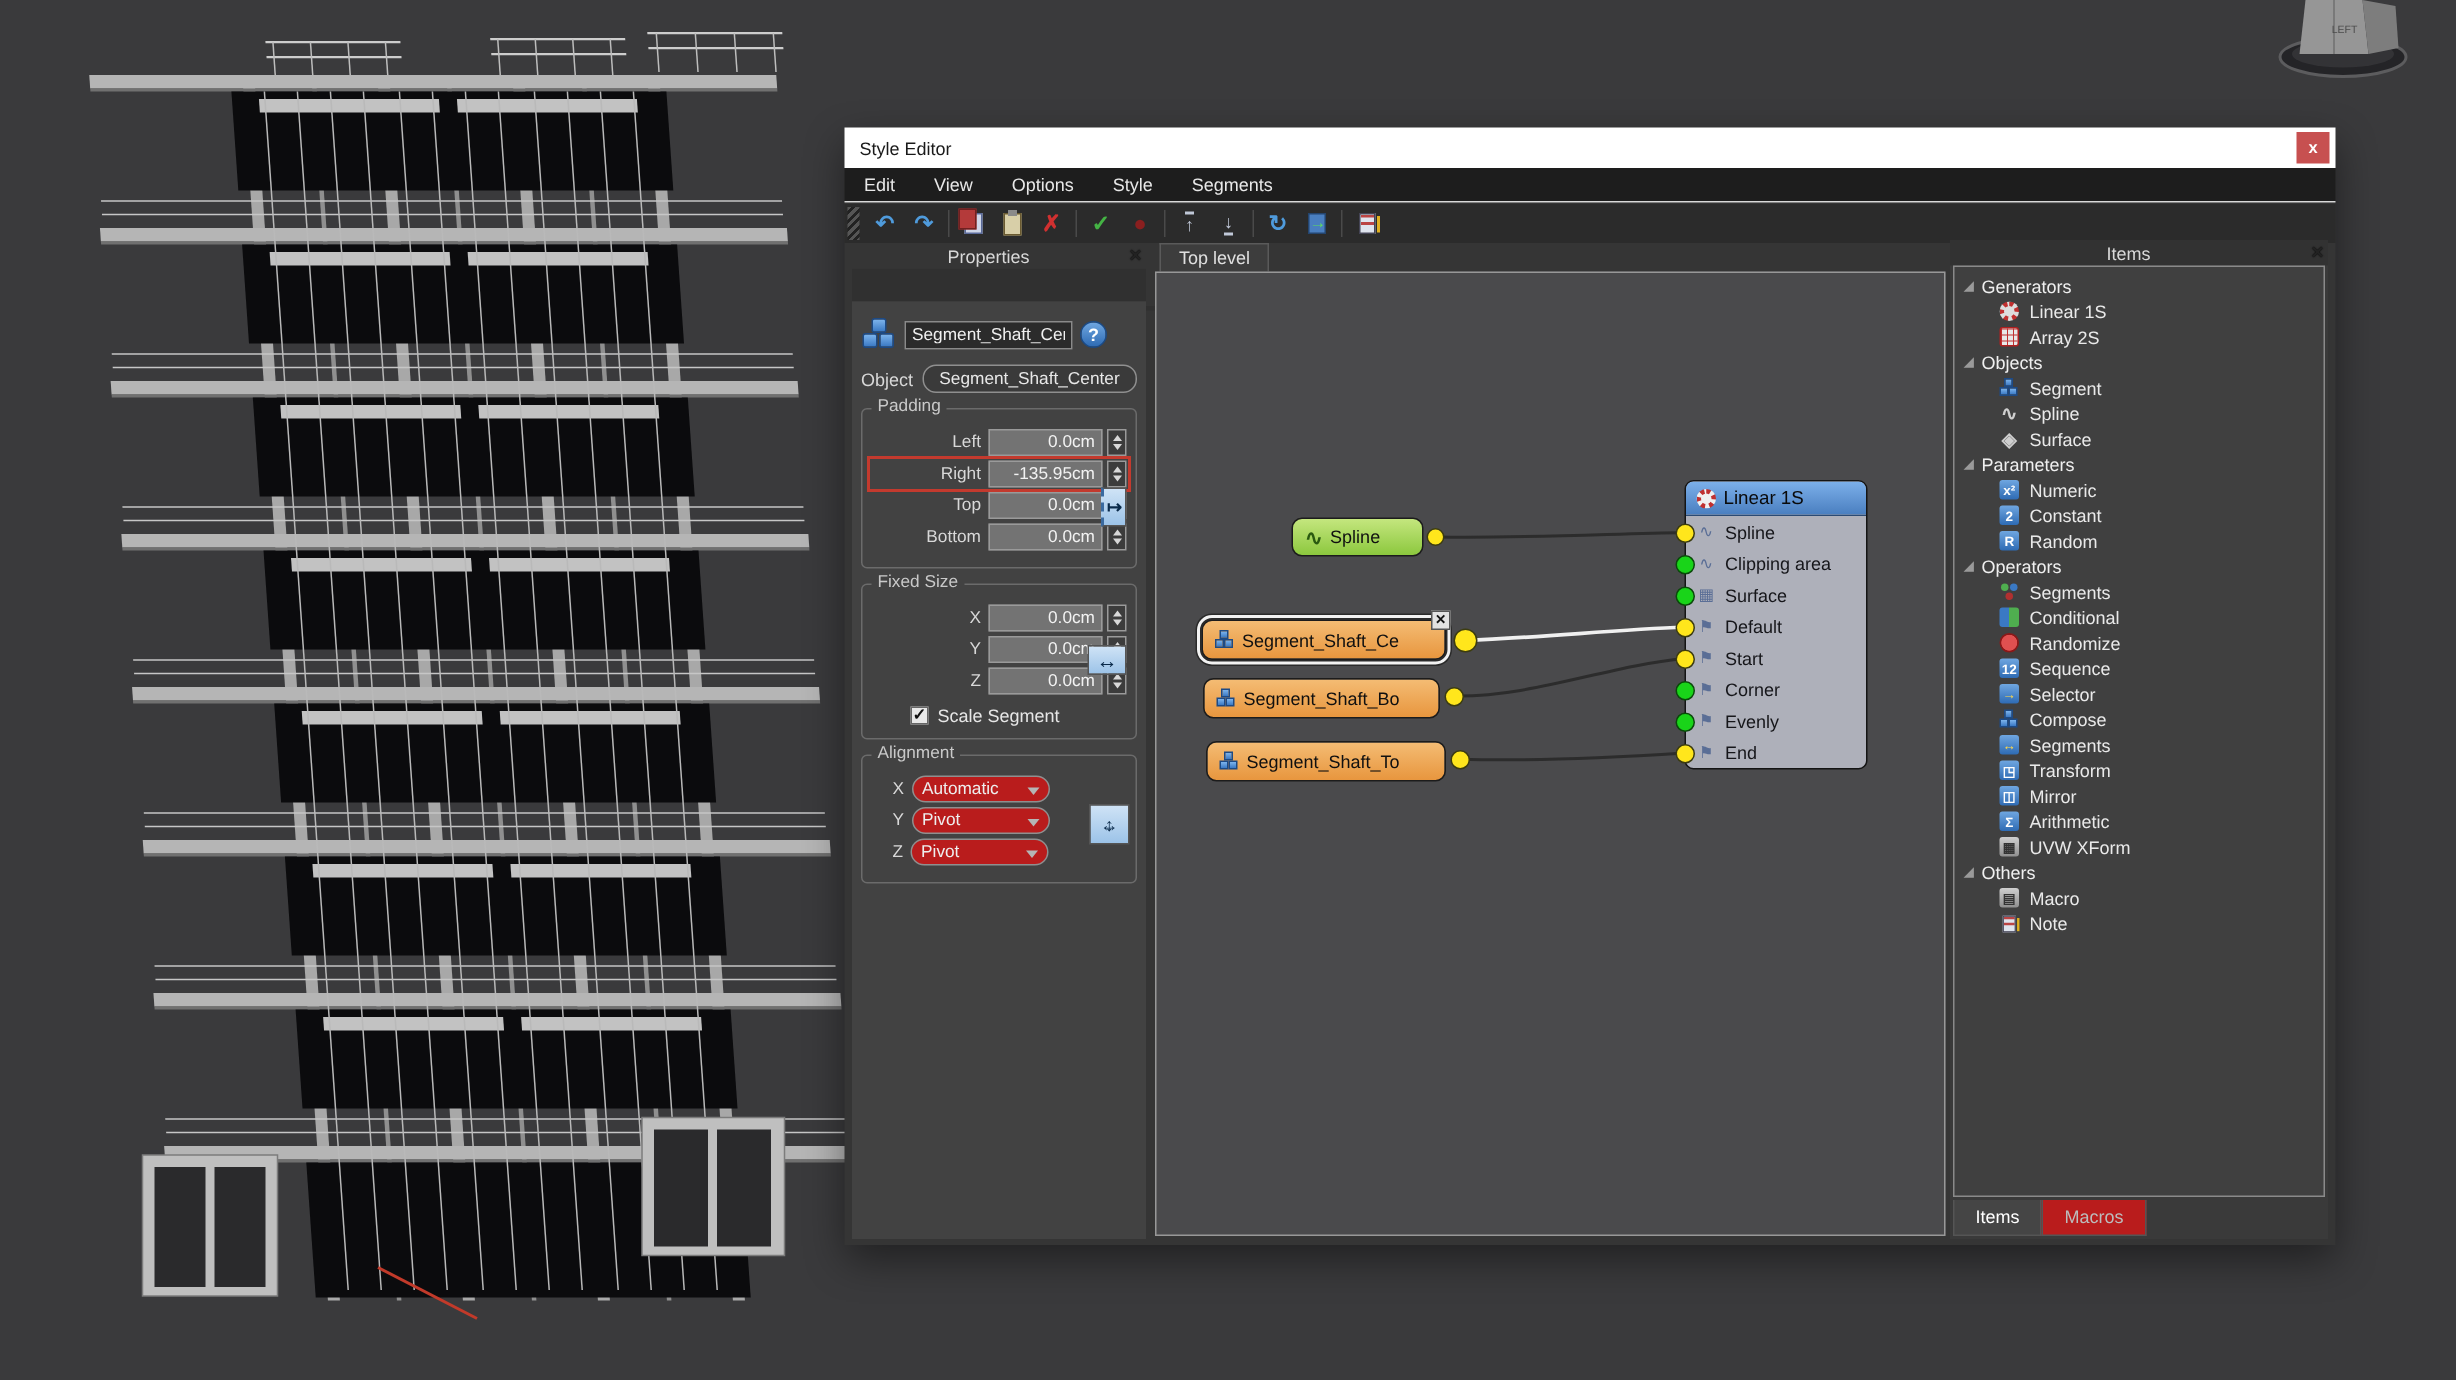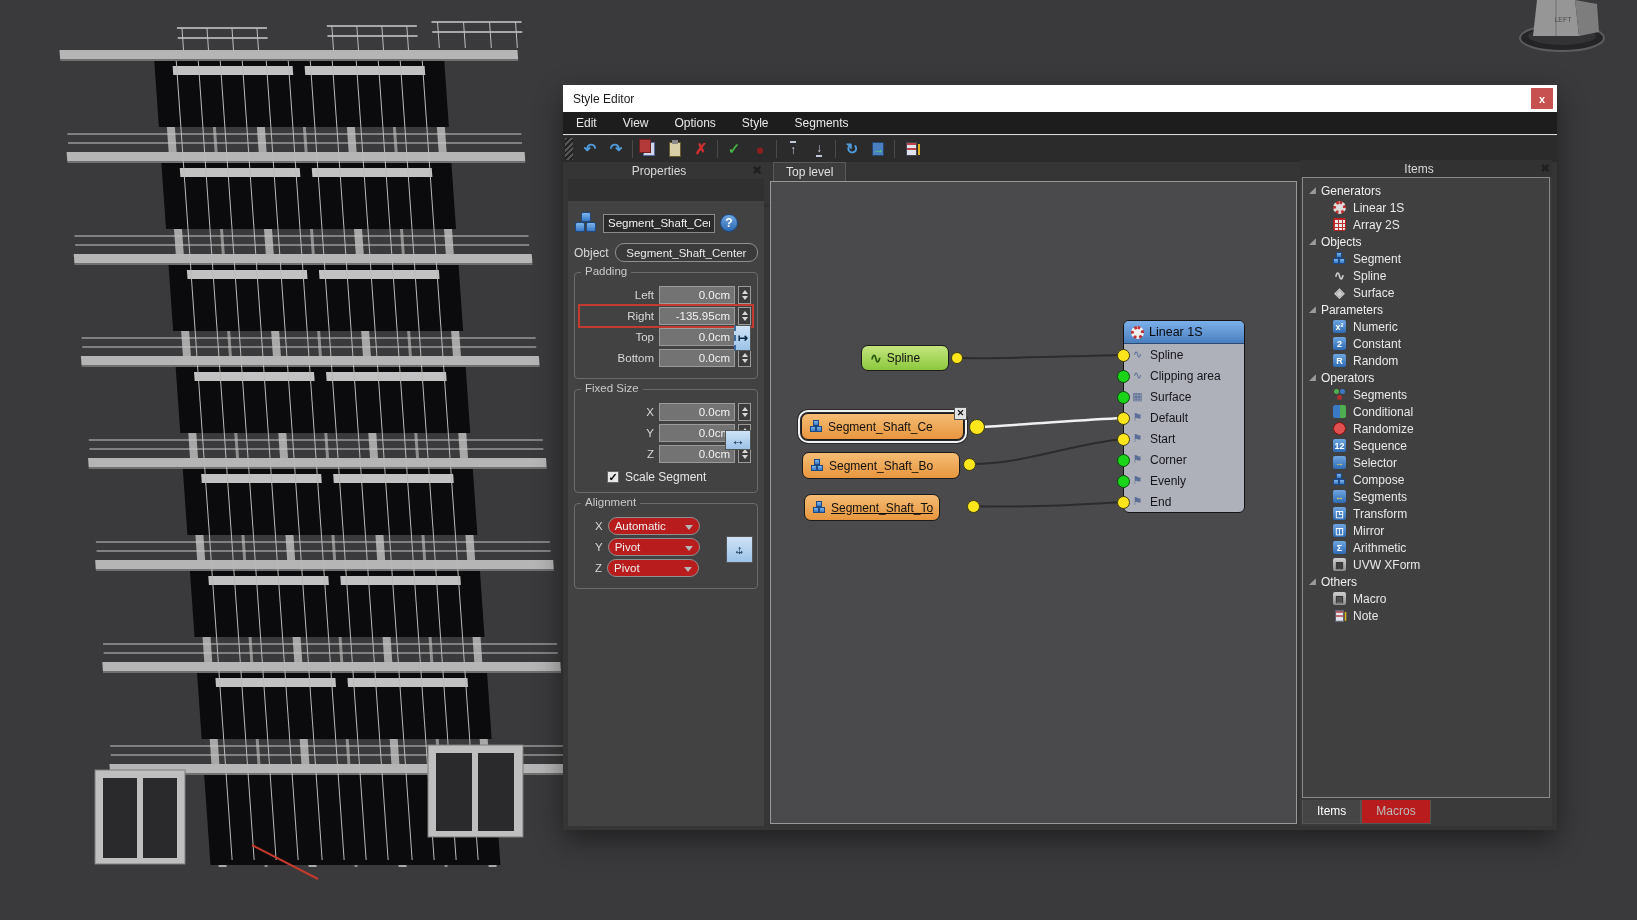--- a/index.html
+++ b/index.html
@@ -497,21 +497,21 @@
     <div class="gnode n-orange" style="left:31px;top:270px;width:158px;height:27px;">
       <span class="mini-cubes">
           <i></i>
           <i></i>
           <i></i>
         </span>
       <span>Segment_Shaft_Bo</span>
     </div>
     <span class="socket sock-y" style="left:192px;top:276px;width:13px;height:13px;"></span>
 
-    <div class="gnode n-orange" style="left:33px;top:312px;width:136px;height:27px;text-decoration:underline;">
+    <div class="gnode n-orange" style="left:33px;top:312px;width:160px;height:27px;">
       <span class="mini-cubes">
           <i></i>
           <i></i>
           <i></i>
         </span>
       <span>Segment_Shaft_To</span>
     </div>
     <span class="socket sock-y" style="left:196px;top:318px;width:13px;height:13px;"></span>
 
     <div id="gen-node" style="left:352px;top:138px;">

